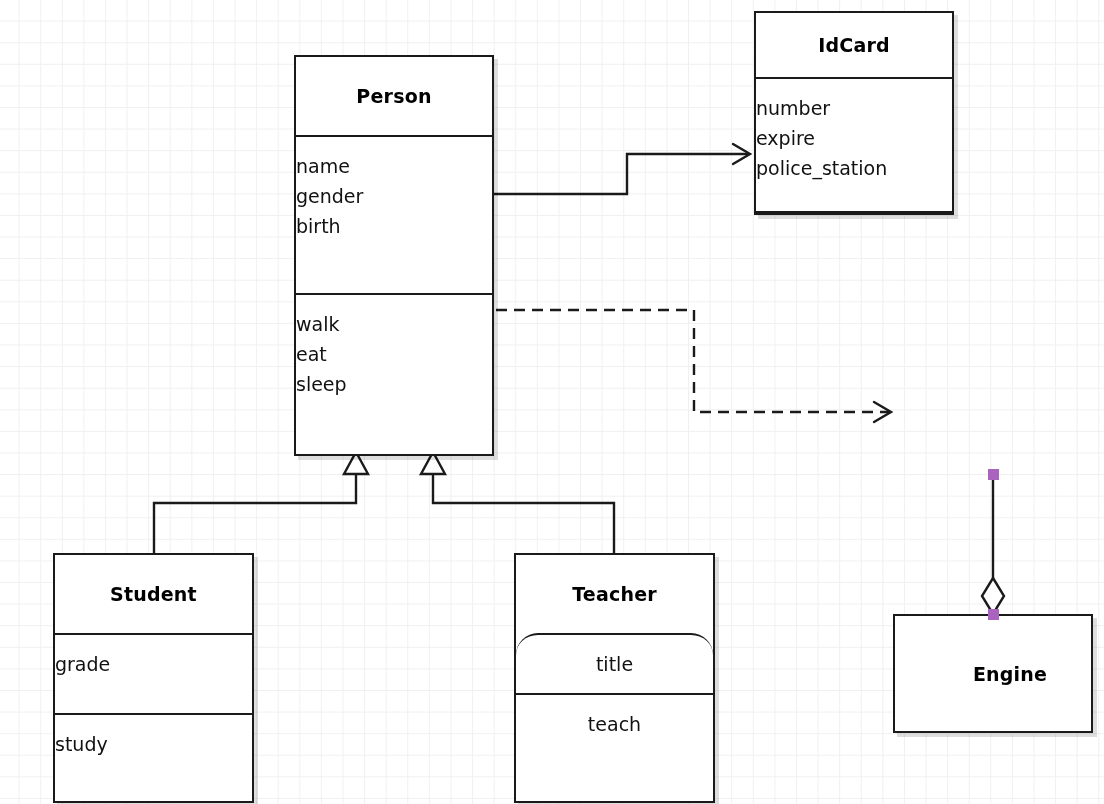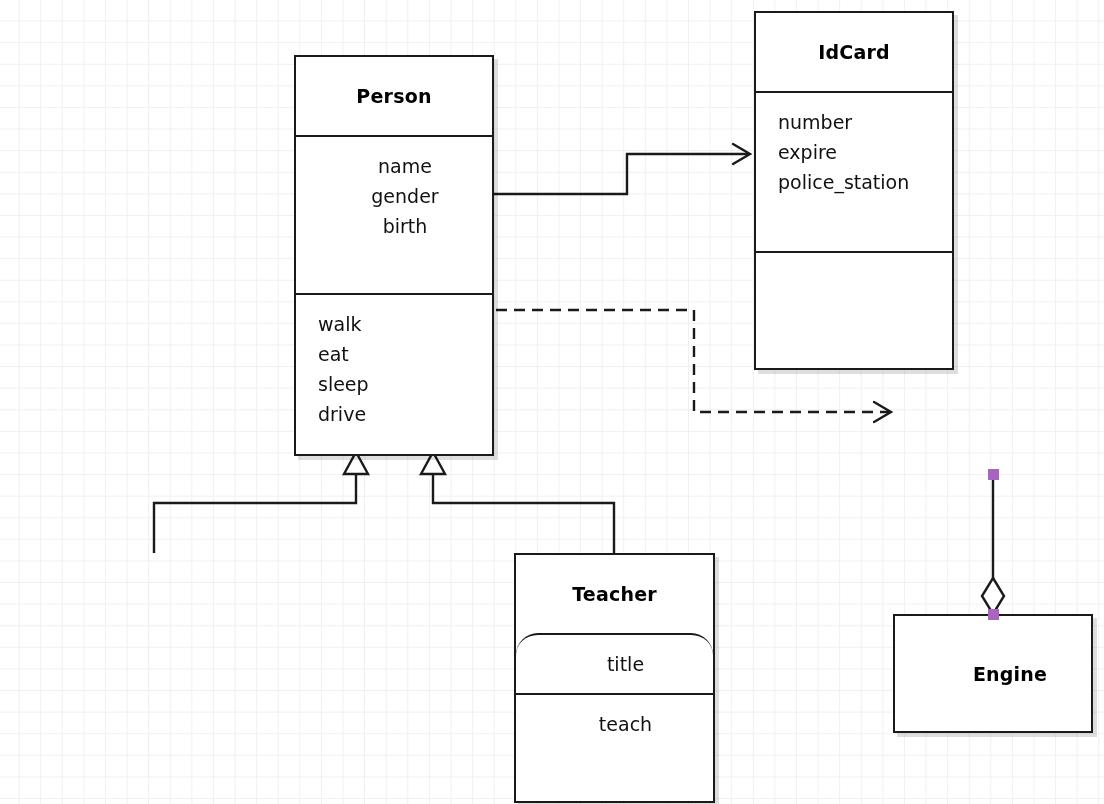--- a/index.html
+++ b/index.html
@@ -49,21 +49,21 @@
   .cls-title {
     display: flex;
     align-items: center;
     justify-content: center;
     font-weight: bold;
     font-size: 19px;
     color: #000000;
     letter-spacing: 0.2px;
   }
   .cls-members {
-    padding: 14px 0 6px 22px;
+    padding: 14px 0 6px 0;
     font-size: 19px;
     color: #111111;
     line-height: 1.58;
   }
   .member {
     white-space: nowrap;
   }
   .empty-compartment { }
 
   
@@ -106,43 +106,51 @@
       <path d="M 993 474 L 993 614" fill="none" stroke="#1a1a1a" stroke-width="2.4"></path>
       <polygon points="993,578 1004,596 993,614 982,596" fill="#ffffff" stroke="#1a1a1a" stroke-width="2.4" stroke-linejoin="miter"></polygon>
     </g>
   </svg>
 
   <div class="handle" style="left:988px; top:469px;"></div>
   <div class="handle" style="left:988px; top:609px;"></div>
 
   <div class="uml-class" style="left:294px; top:55px; width:200px; height:401px;">
     <div class="compartment cls-title" style="height:78px;border-radius:30px;">Person</div>
-    <div class="compartment cls-members" style="height:130px;text-align:center;">
+    <div class="compartment cls-members" style="height:130px;">
       <div class="member">name</div>
       <div class="member">gender</div>
       <div class="member">birth</div>
     </div>
     <div class="compartment cls-members" style="flex:1;margin-top:28px;">
       <div class="member">walk</div>
       <div class="member">eat</div>
       <div class="member">sleep</div>
-      <div class="member">drive</div>
     </div>
   </div>
 
-  <div class="uml-class" style="left:754px; top:11px; width:200px; height:359px;">
+  <div class="uml-class" style="left:754px; top:11px; width:200px; height:204px;">
     <div class="compartment cls-title" style="height:78px;">IdCard</div>
     <div class="compartment cls-members" style="height:160px;">
       <div class="member">number</div>
       <div class="member">expire</div>
       <div class="member">police_station</div>
     </div>
     <div class="compartment empty-compartment" style="flex:1;"></div>
   </div>
 
+  <div class="uml-class" style="left:53px; top:553px; width:201px; height:250px;">
+    <div class="compartment cls-title" style="height:78px;">Student</div>
+    <div class="compartment cls-members" style="height:80px;">
+      <div class="member">grade</div>
+    </div>
+    <div class="compartment cls-members" style="flex:1;">
+      <div class="member">study</div>
+    </div>
+  </div>
 
   <div class="uml-class" style="left:514px; top:553px; width:201px; height:250px;text-align:center;">
     <div class="compartment cls-title" style="height:78px;">Teacher</div>
     <div class="compartment cls-members" style="height:60px;border-radius:22px;">
       <div class="member">title</div>
     </div>
     <div class="compartment cls-members" style="flex:1;">
       <div class="member">teach</div>
     </div>
   </div>

